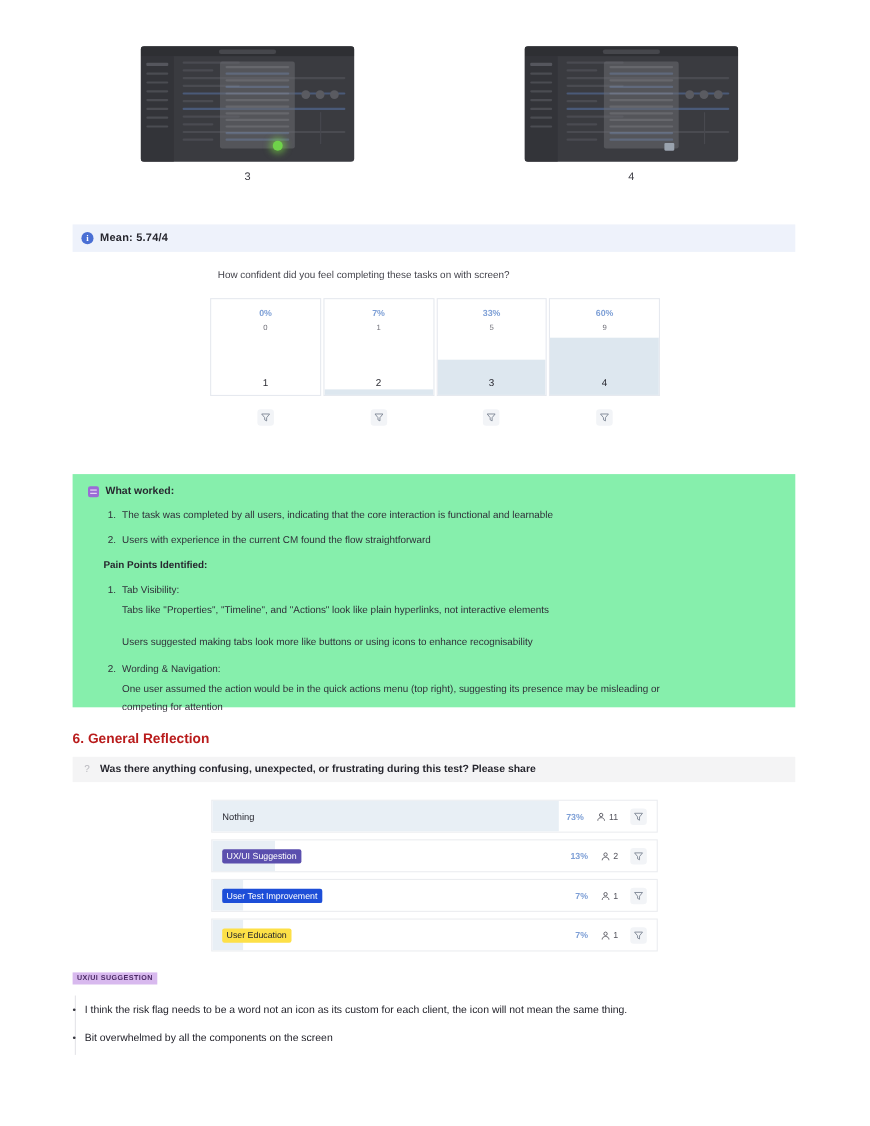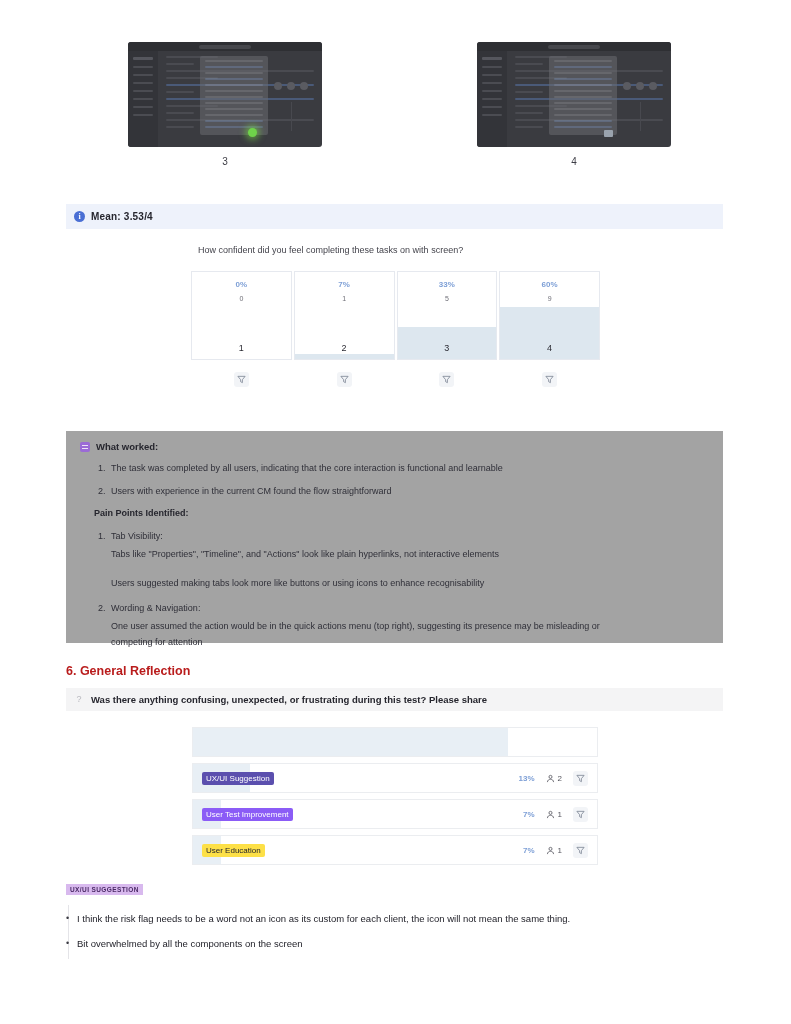--- a/index.html
+++ b/index.html
@@ -127,21 +127,21 @@
   .filter-cell{flex:1; display:flex; justify-content:center;}
   .filter-btn{
     width:15px;height:15px;background:#f2f4f7;border-radius:3px;
     display:flex;align-items:center;justify-content:center;
   }
   .funnel{display:block;}
 
   
   .insights{
     position:absolute; left:66px; top:431px; width:657px; height:212px;
-    background:#a3a3a3; box-sizing:border-box; padding:10px 14px;
+    background:#86efac; box-sizing:border-box; padding:10px 14px;
   }
   .insights-head{display:flex;align-items:center;gap:6px;margin-bottom:10px;}
   .sq-icon{
     width:10px;height:10px;border-radius:2px;background:#9b6bd6;position:relative;
   }
   .sq-icon:after{
     content:""; position:absolute; left:2px; top:3px; width:6px; height:1px;
     background:#ede3f7; box-shadow:0 3px 0 #ede3f7;
   }
   .insights-head .ttl{font-size:9.5px;font-weight:bold;color:#26262e;}
@@ -313,21 +313,21 @@
       <div class="rightcol"></div>
       <div class="minibtn" style="left:127px; top:88px;"></div>
     </div>
     <div class="thumb-label">4</div>
   </div>
 
 </div>
 
 <div class="mean-banner">
   <span class="info-icon">i</span>
-  <span class="mean-text">Mean: 3.53/4</span>
+  <span class="mean-text">Mean: 5.74/4</span>
 </div>
 
 <div class="chart-q">How confident did you feel completing these tasks on with screen?</div>
 
 <div class="chart">
   <div class="bar-col">
     <div class="bar-fill" style="height:0%"></div>
     <div class="bar-pct">0%</div>
     <div class="bar-count">0</div>
     <div class="bar-label">1</div>
@@ -415,20 +415,37 @@
 
 <div class="q-banner">
   <span class="q-icon">?</span>
   <span class="q-text">Was there anything confusing, unexpected, or frustrating during this test? Please share</span>
 </div>
 
 <div class="tag-rows">
 
   <div class="tag-row">
     <div class="tag-rowfill" style="width:78%"></div>
+    <div class="tag-body">
+      <span class="tag-name">Nothing</span>
+      <span class="tag-spacer"></span>
+      <span class="tag-pct">73%</span>
+      <span class="tag-users">
+        <svg width="9" height="9" viewBox="0 0 10 10">
+            <circle cx="5" cy="3.2" r="1.7" fill="none" stroke="#55555e" stroke-width="0.9"></circle>
+            <path d="M1.6 9c0-2 1.6-3.1 3.4-3.1S8.4 7 8.4 9" fill="none" stroke="#55555e" stroke-width="0.9"></path>
+          </svg>
+        <span class="tag-users-num">11</span>
+      </span>
+      <span class="tag-filter">
+        <svg width="9" height="9" viewBox="0 0 10 10">
+            <path d="M1 1.5h8L6 5.2V8.5L4 7.4V5.2z" fill="none" stroke="#7c8493" stroke-width="0.9" stroke-linejoin="round"></path>
+          </svg>
+      </span>
+    </div>
   </div>
 
   <div class="tag-row">
     <div class="tag-rowfill" style="width:14%"></div>
     <div class="tag-body">
       <span class="tag-chip" style="background:#5b4fae;color:#ffffff;">UX/UI Suggestion</span>
       <span class="tag-spacer"></span>
       <span class="tag-pct">13%</span>
       <span class="tag-users">
         <svg width="9" height="9" viewBox="0 0 10 10">
@@ -441,21 +458,21 @@
         <svg width="9" height="9" viewBox="0 0 10 10">
             <path d="M1 1.5h8L6 5.2V8.5L4 7.4V5.2z" fill="none" stroke="#7c8493" stroke-width="0.9" stroke-linejoin="round"></path>
           </svg>
       </span>
     </div>
   </div>
 
   <div class="tag-row">
     <div class="tag-rowfill" style="width:7%"></div>
     <div class="tag-body">
-      <span class="tag-chip" style="background:#8b5cf6;color:#ffffff;text-align:center;">User Test Improvement</span>
+      <span class="tag-chip" style="background:#1d4ed8;color:#ffffff;text-align:center;">User Test Improvement</span>
       <span class="tag-spacer"></span>
       <span class="tag-pct">7%</span>
       <span class="tag-users">
         <svg width="9" height="9" viewBox="0 0 10 10">
             <circle cx="5" cy="3.2" r="1.7" fill="none" stroke="#55555e" stroke-width="0.9"></circle>
             <path d="M1.6 9c0-2 1.6-3.1 3.4-3.1S8.4 7 8.4 9" fill="none" stroke="#55555e" stroke-width="0.9"></path>
           </svg>
         <span class="tag-users-num">1</span>
       </span>
       <span class="tag-filter">

